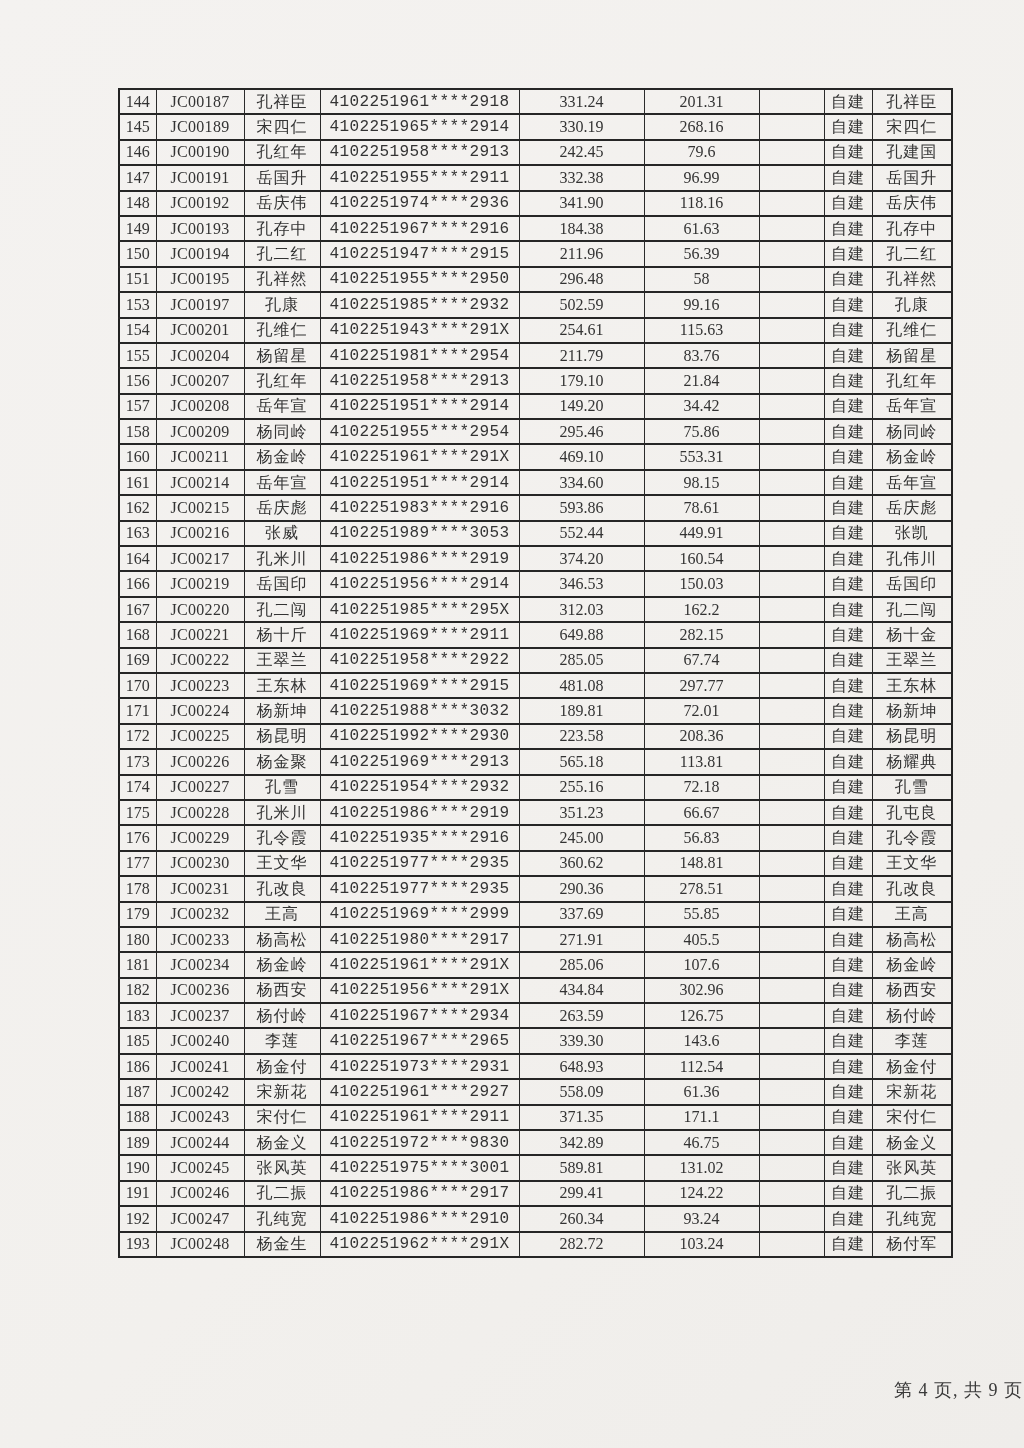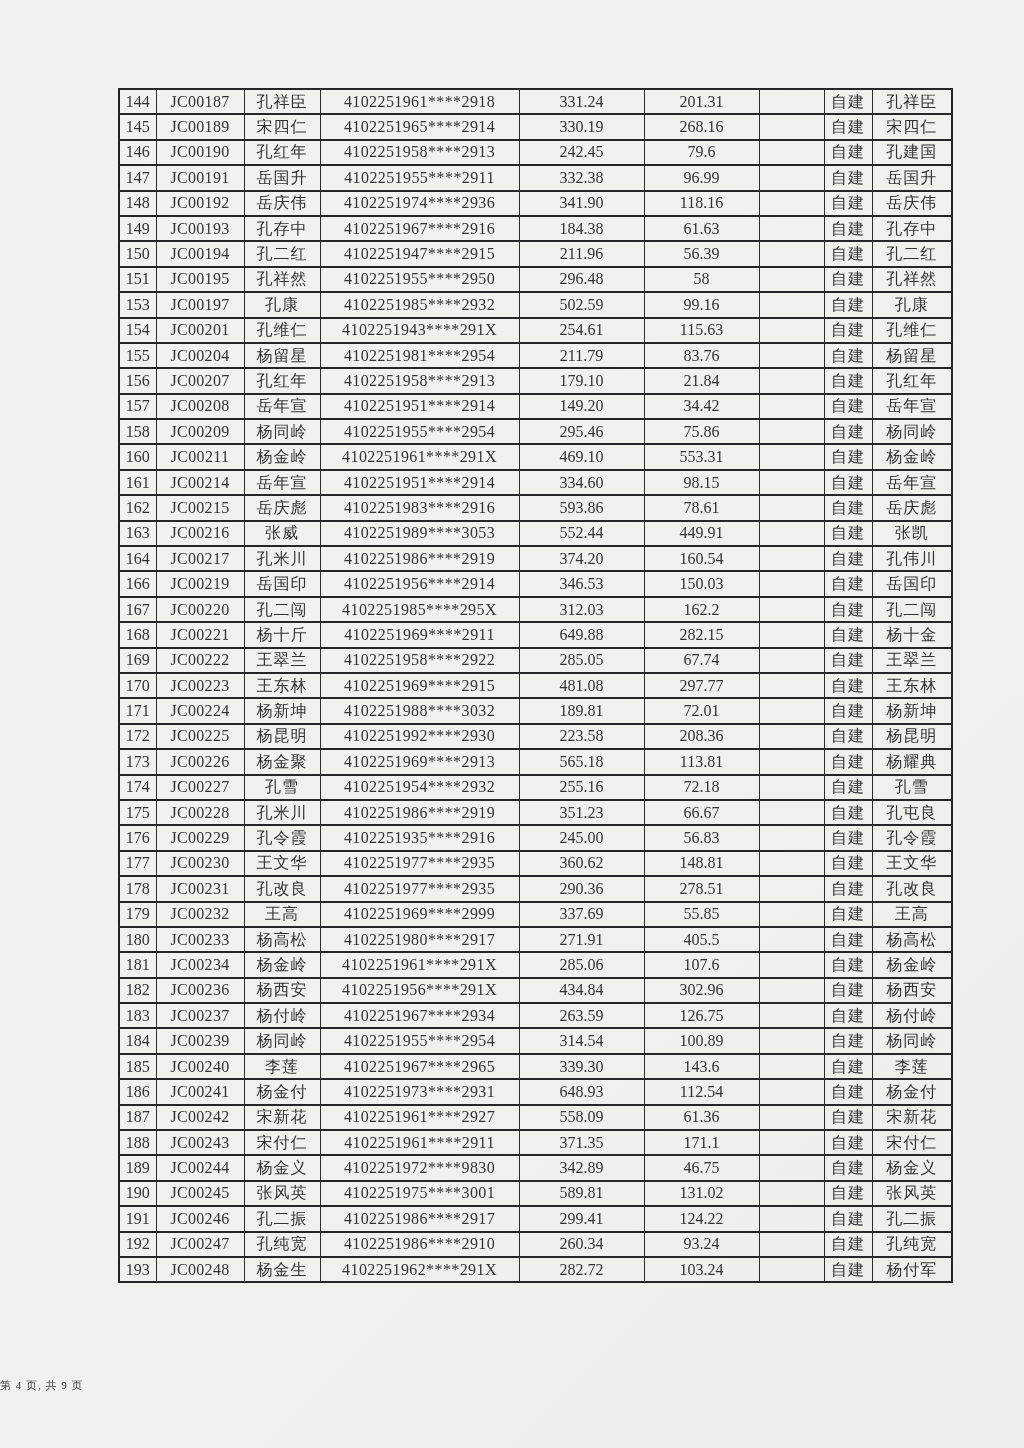--- a/index.html
+++ b/index.html
@@ -34,27 +34,27 @@
     font-size:16px;
     line-height:1;
     white-space:nowrap;
     overflow:hidden;
     color:#333;
   }
   table.roster{border:2px solid #222;margin-left:21px;}
   td.c-no{font-size:15px;}
   td.c-code{font-size:15.5px;letter-spacing:0.3px;}
   td.c-name,td.c-name2,td.c-type{font-size:15.5px;letter-spacing:1px;}
-  td.c-id{font-size:16px;letter-spacing:0.4px;}
+  td.c-id{font-size:16px;letter-spacing:0.4px;font-family:Liberation Mono, monospace;}
   td.c-v1,td.c-v2{font-size:15.5px;}
   .footer{
     position:absolute;
     left:0;top:1378px;width:1023px;
-    text-align:left;
-    font-size:11px;
+    text-align:right;
+    font-size:18px;
     color:#3a3a3a;
     letter-spacing:1px;
   }
 </style>
 </head>
 <body>
 
 <div class="page">
 
   <table class="roster">
@@ -471,31 +471,20 @@
     <td class="c-code">JC00237</td>
     <td class="c-name">杨付岭</td>
     <td class="c-id">4102251967****2934</td>
     <td class="c-v1">263.59</td>
     <td class="c-v2">126.75</td>
     <td class="c-blank"></td>
     <td class="c-type">自建</td>
     <td class="c-name2">杨付岭</td>
   </tr>
         <tr>
-    <td class="c-no">184</td>
-    <td class="c-code">JC00239</td>
-    <td class="c-name">杨同岭</td>
-    <td class="c-id">4102251955****2954</td>
-    <td class="c-v1">314.54</td>
-    <td class="c-v2">100.89</td>
-    <td class="c-blank"></td>
-    <td class="c-type">自建</td>
-    <td class="c-name2">杨同岭</td>
-  </tr>
-        <tr>
     <td class="c-no">185</td>
     <td class="c-code">JC00240</td>
     <td class="c-name">李莲</td>
     <td class="c-id">4102251967****2965</td>
     <td class="c-v1">339.30</td>
     <td class="c-v2">143.6</td>
     <td class="c-blank"></td>
     <td class="c-type">自建</td>
     <td class="c-name2">李莲</td>
   </tr>

